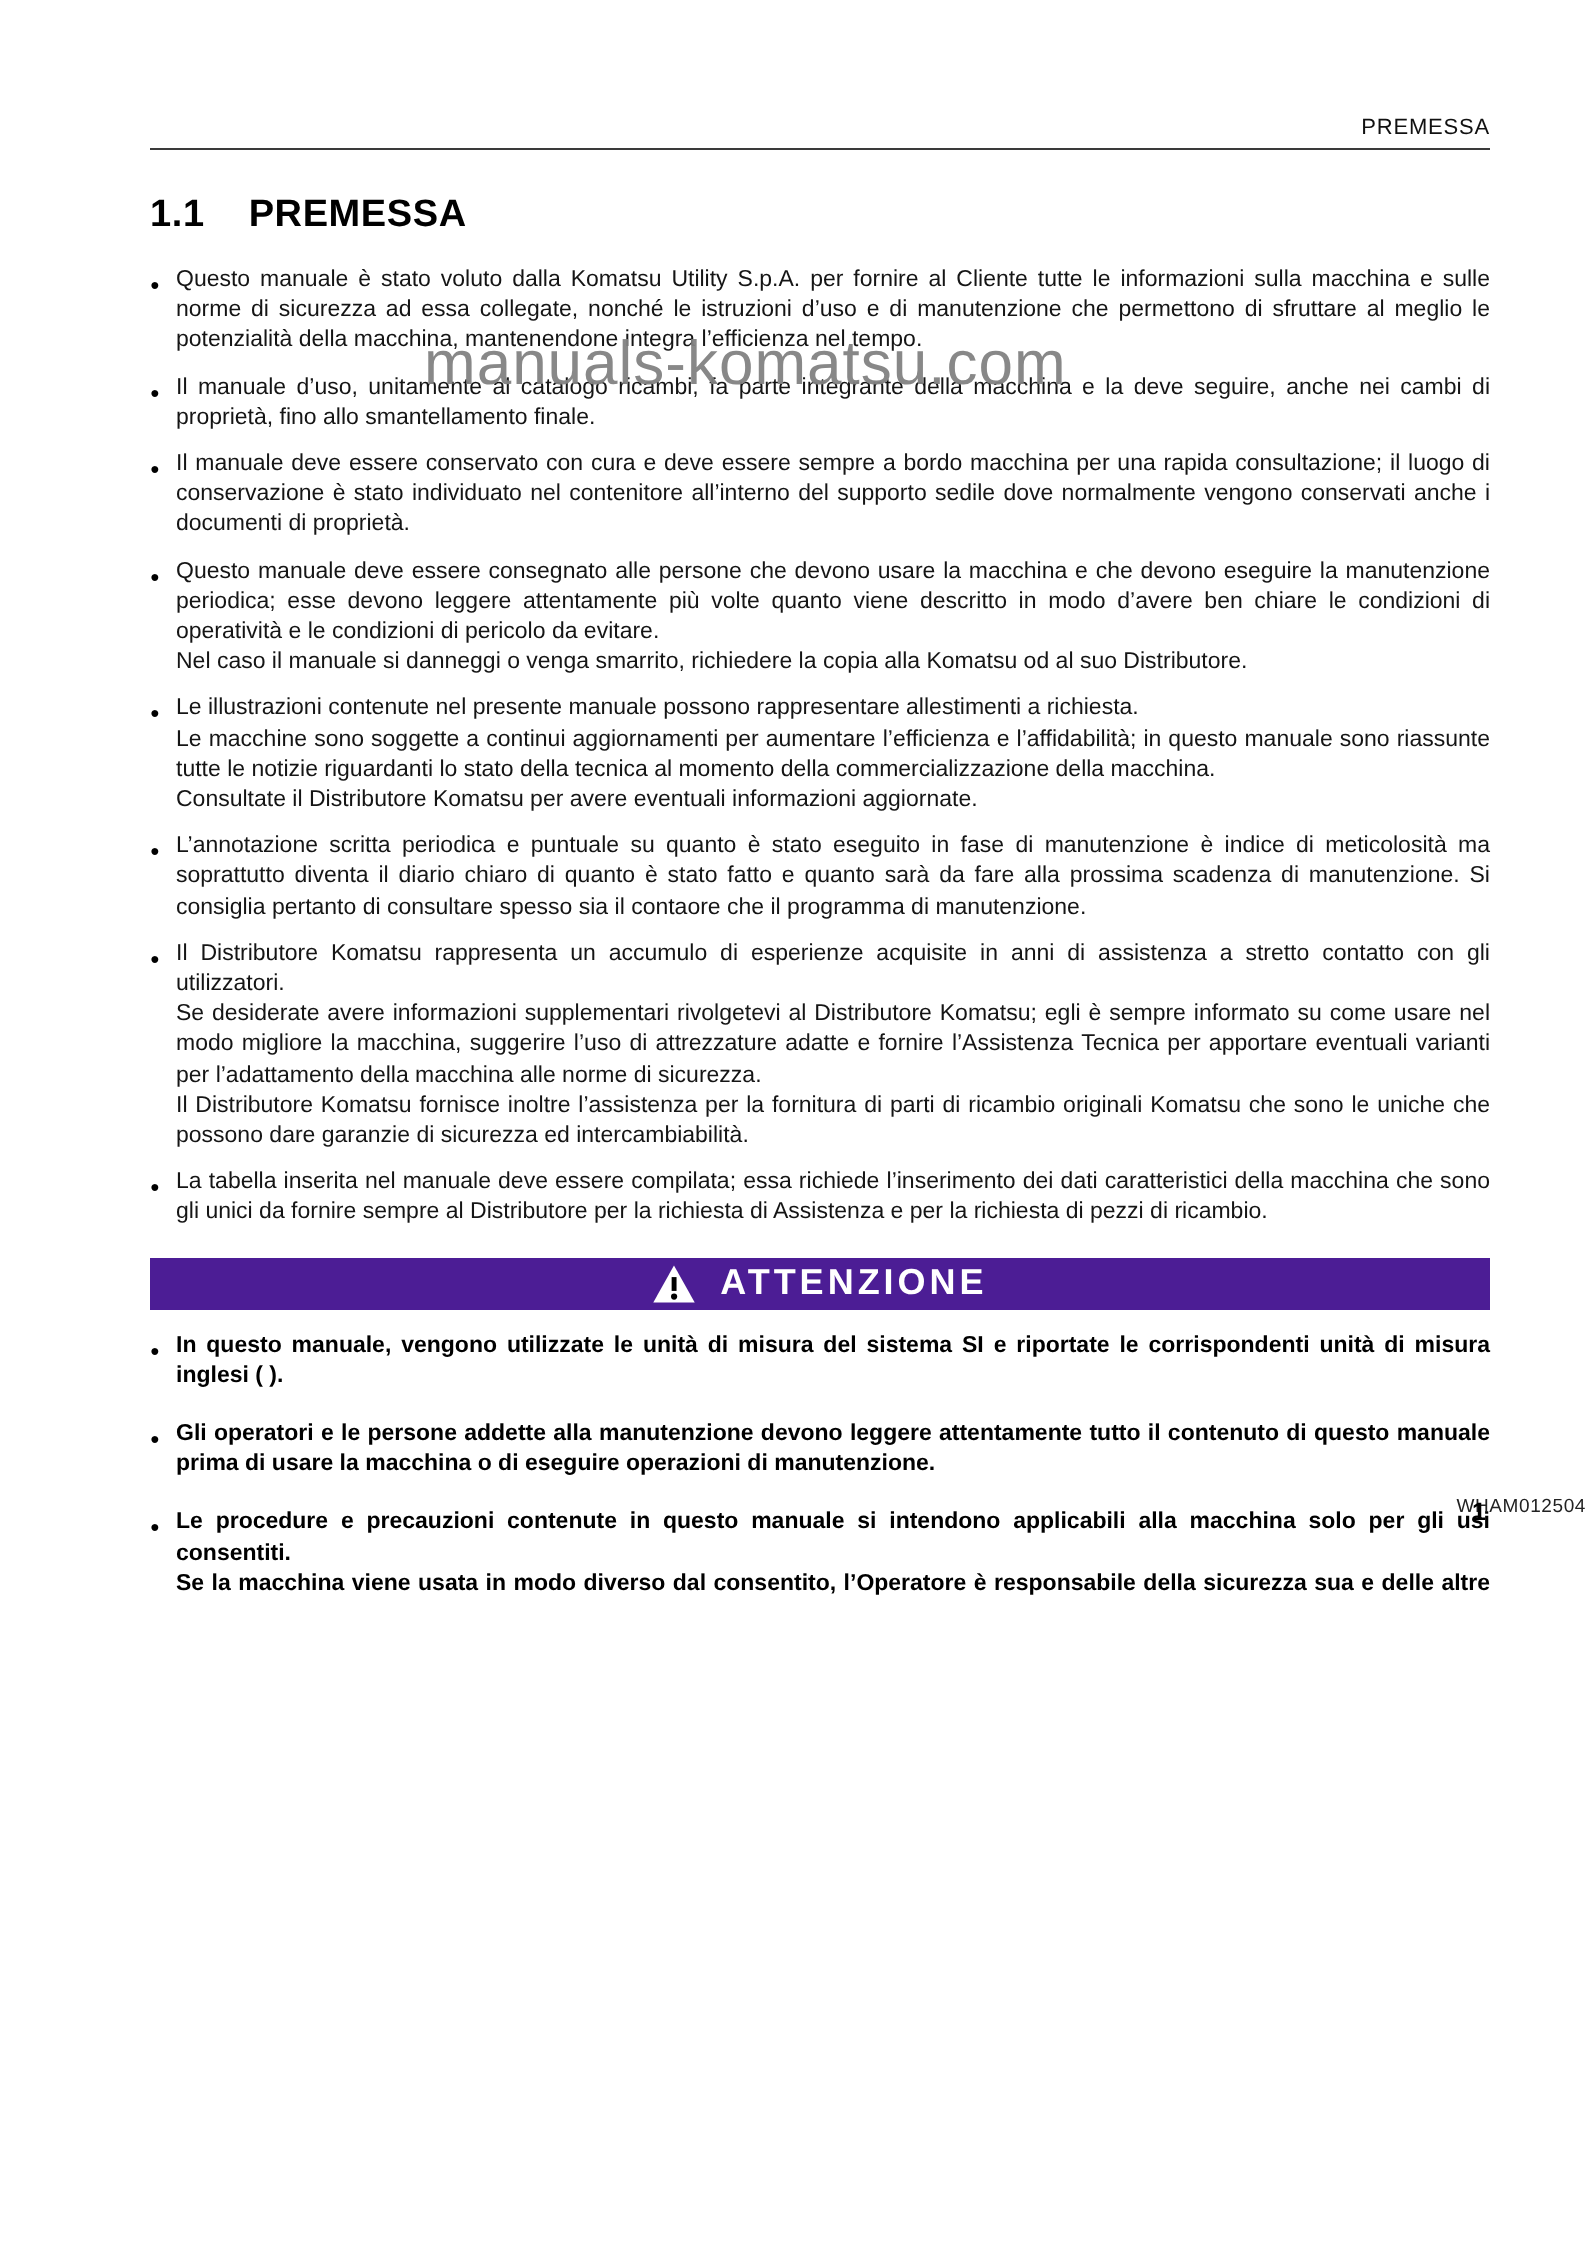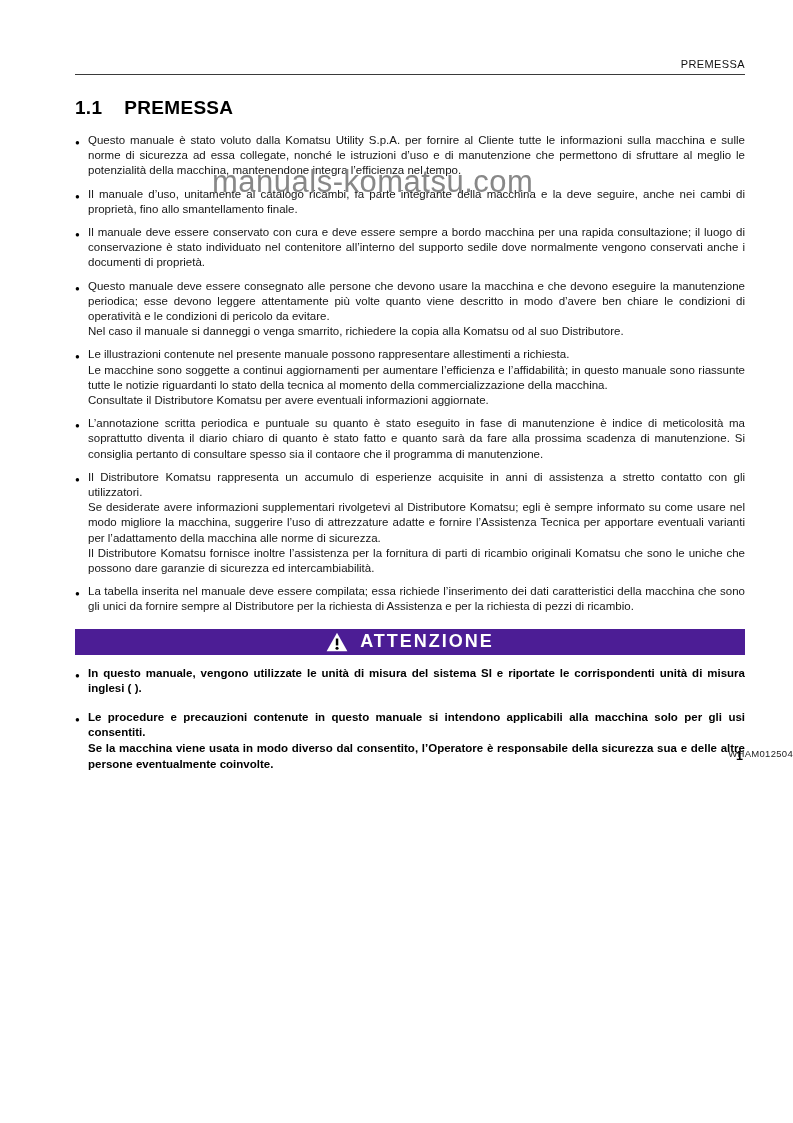--- a/index.html
+++ b/index.html
@@ -174,20 +174,24 @@
       <span class="blabel">ATTENZIONE</span>
     </div>
 
     <ul class="blist warn">
       <li>
           <span class="mk"></span>
           <div class="tx">In questo manuale, vengono utilizzate le unità di misura del sistema SI e riportate le corrispondenti unità di misura inglesi ( ).</div>
         </li>
       <li>
           <span class="mk"></span>
+          <div class="tx">Gli operatori e le persone addette alla manutenzione devono leggere attentamente tutto il contenuto di questo manuale prima di usare la macchina o di eseguire operazioni di manutenzione.</div>
+        </li>
+      <li>
+          <span class="mk"></span>
           <div class="tx">Le procedure e precauzioni contenute in questo manuale si intendono applicabili alla macchina solo per gli usi consentiti.
 Se la macchina viene usata in modo diverso dal consentito, l’Operatore è responsabile della sicurezza sua e delle altre persone eventualmente coinvolte.</div>
         </li>
     </ul>
 
   </div>
 
   <div class="watermark">manuals-komatsu.com</div>
 
   <div class="footer-code">WHAM012504</div>

